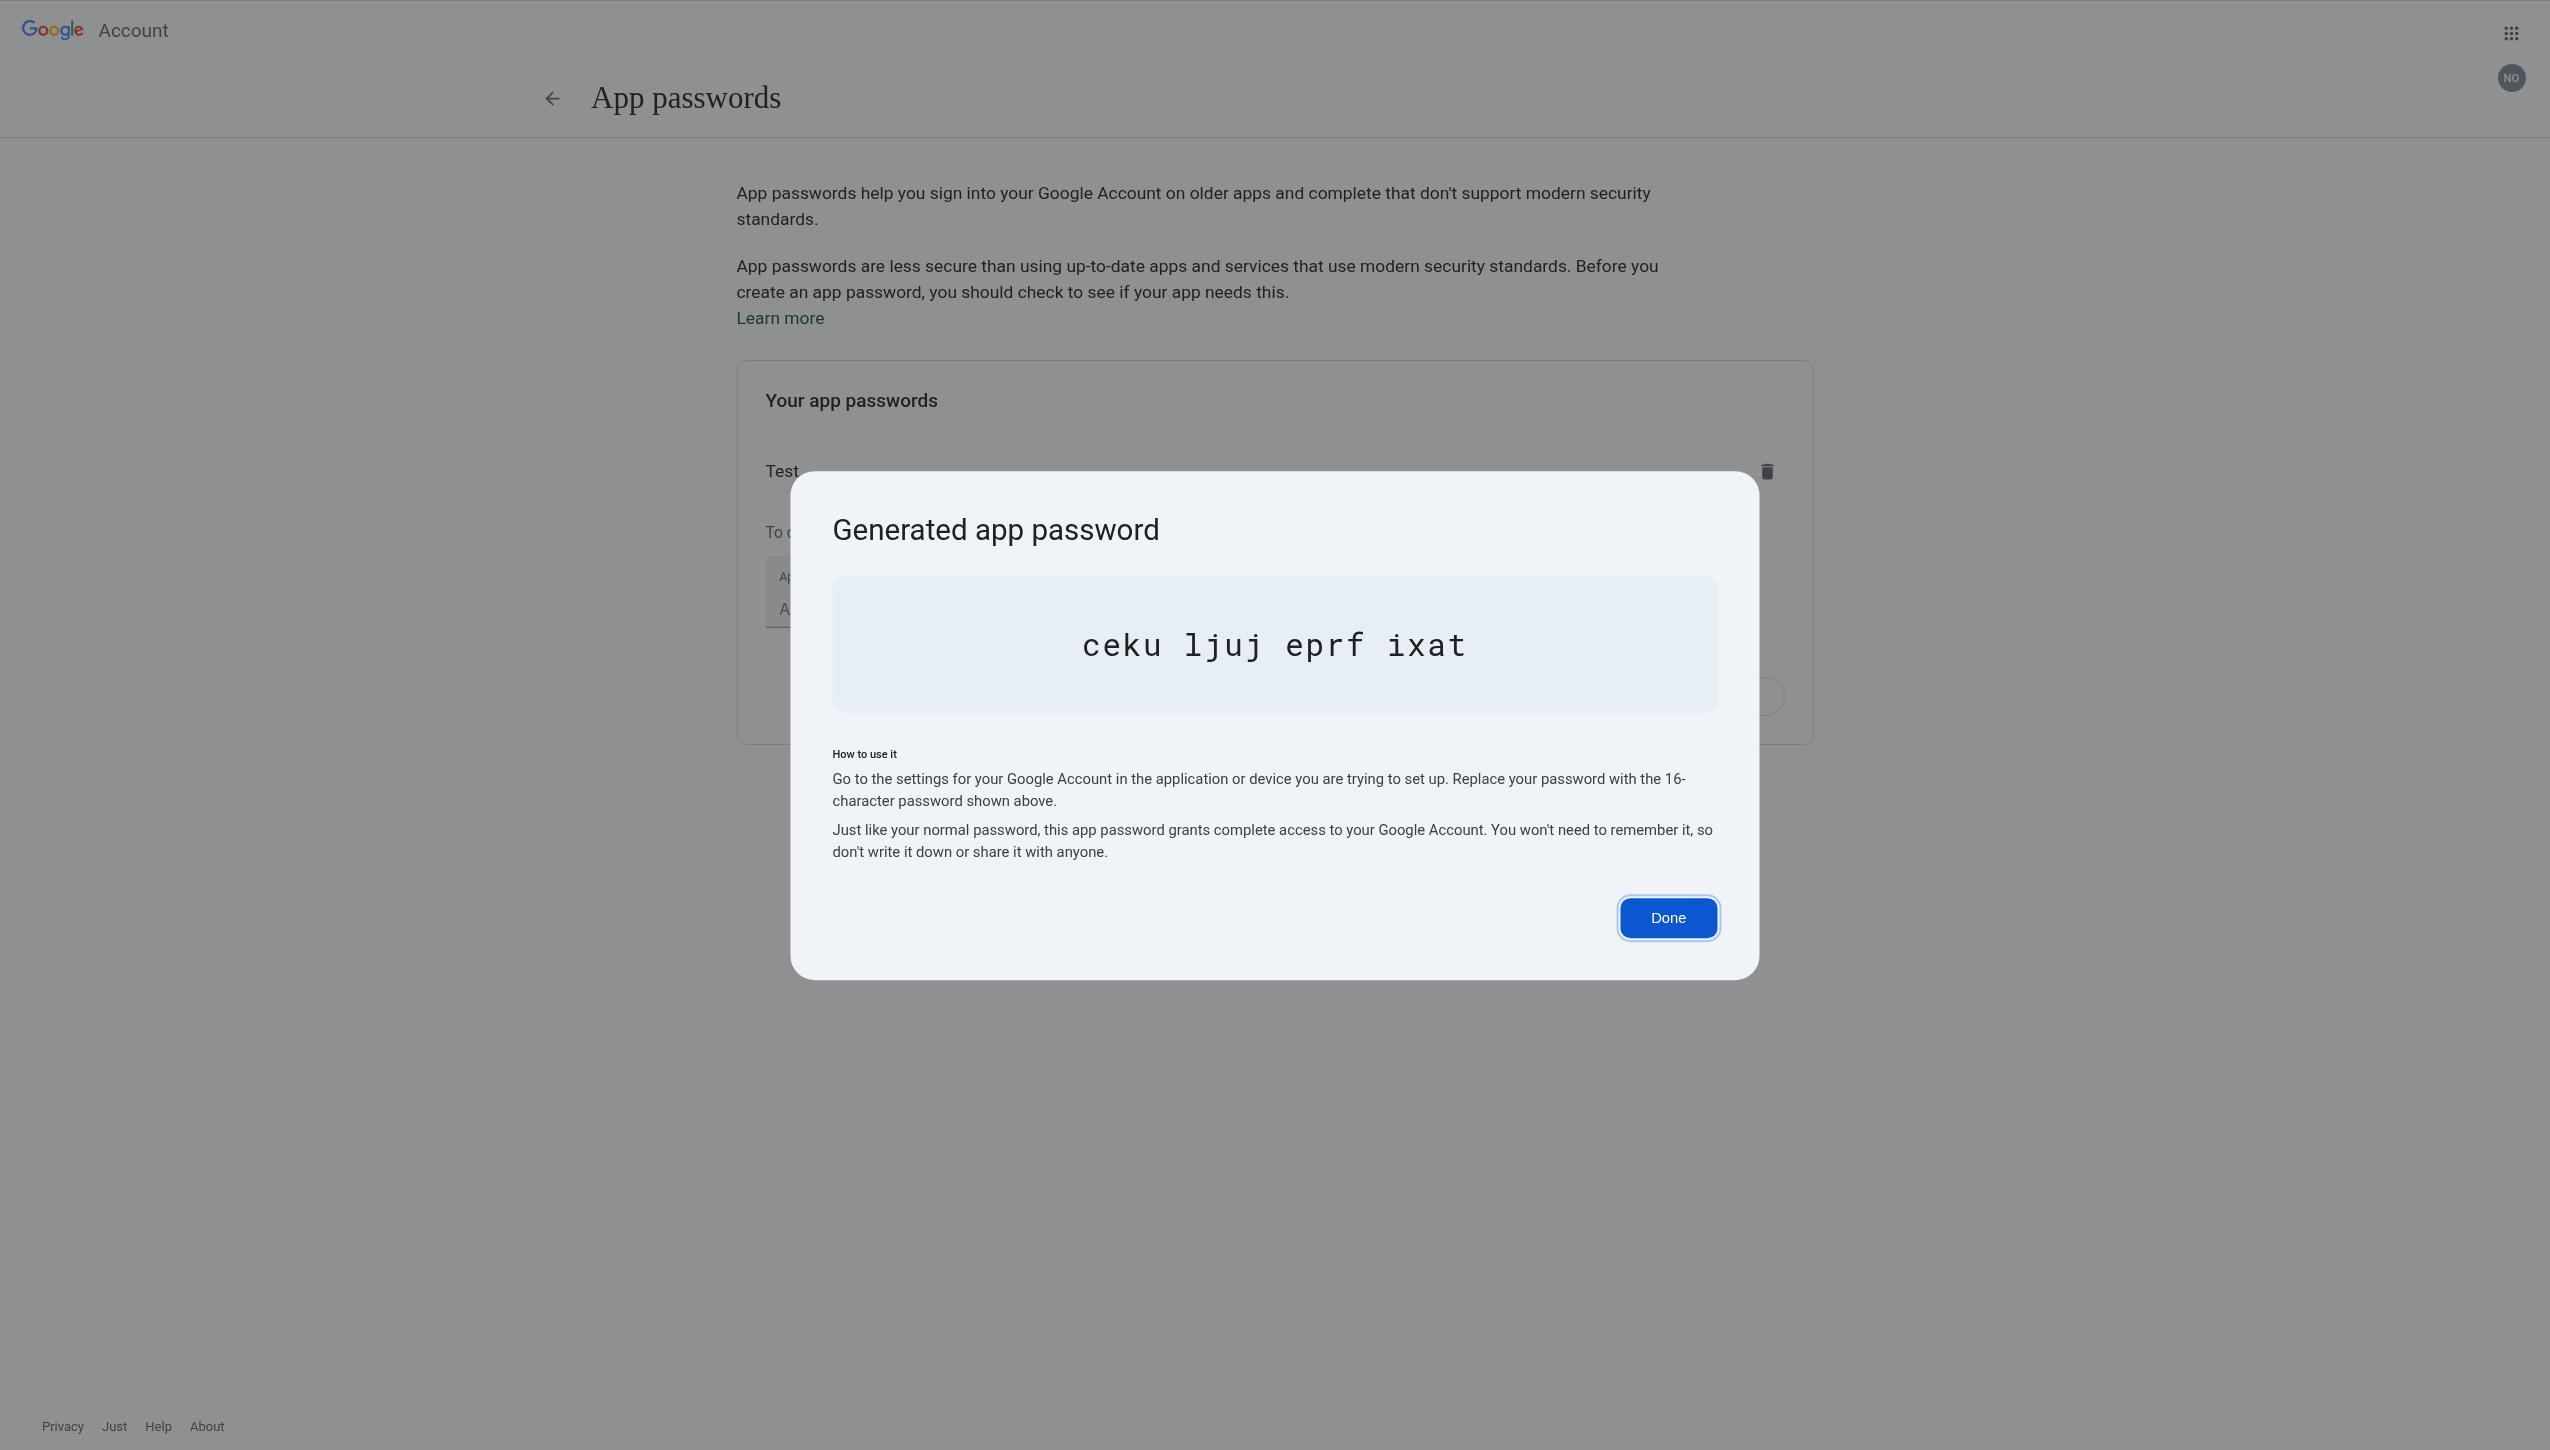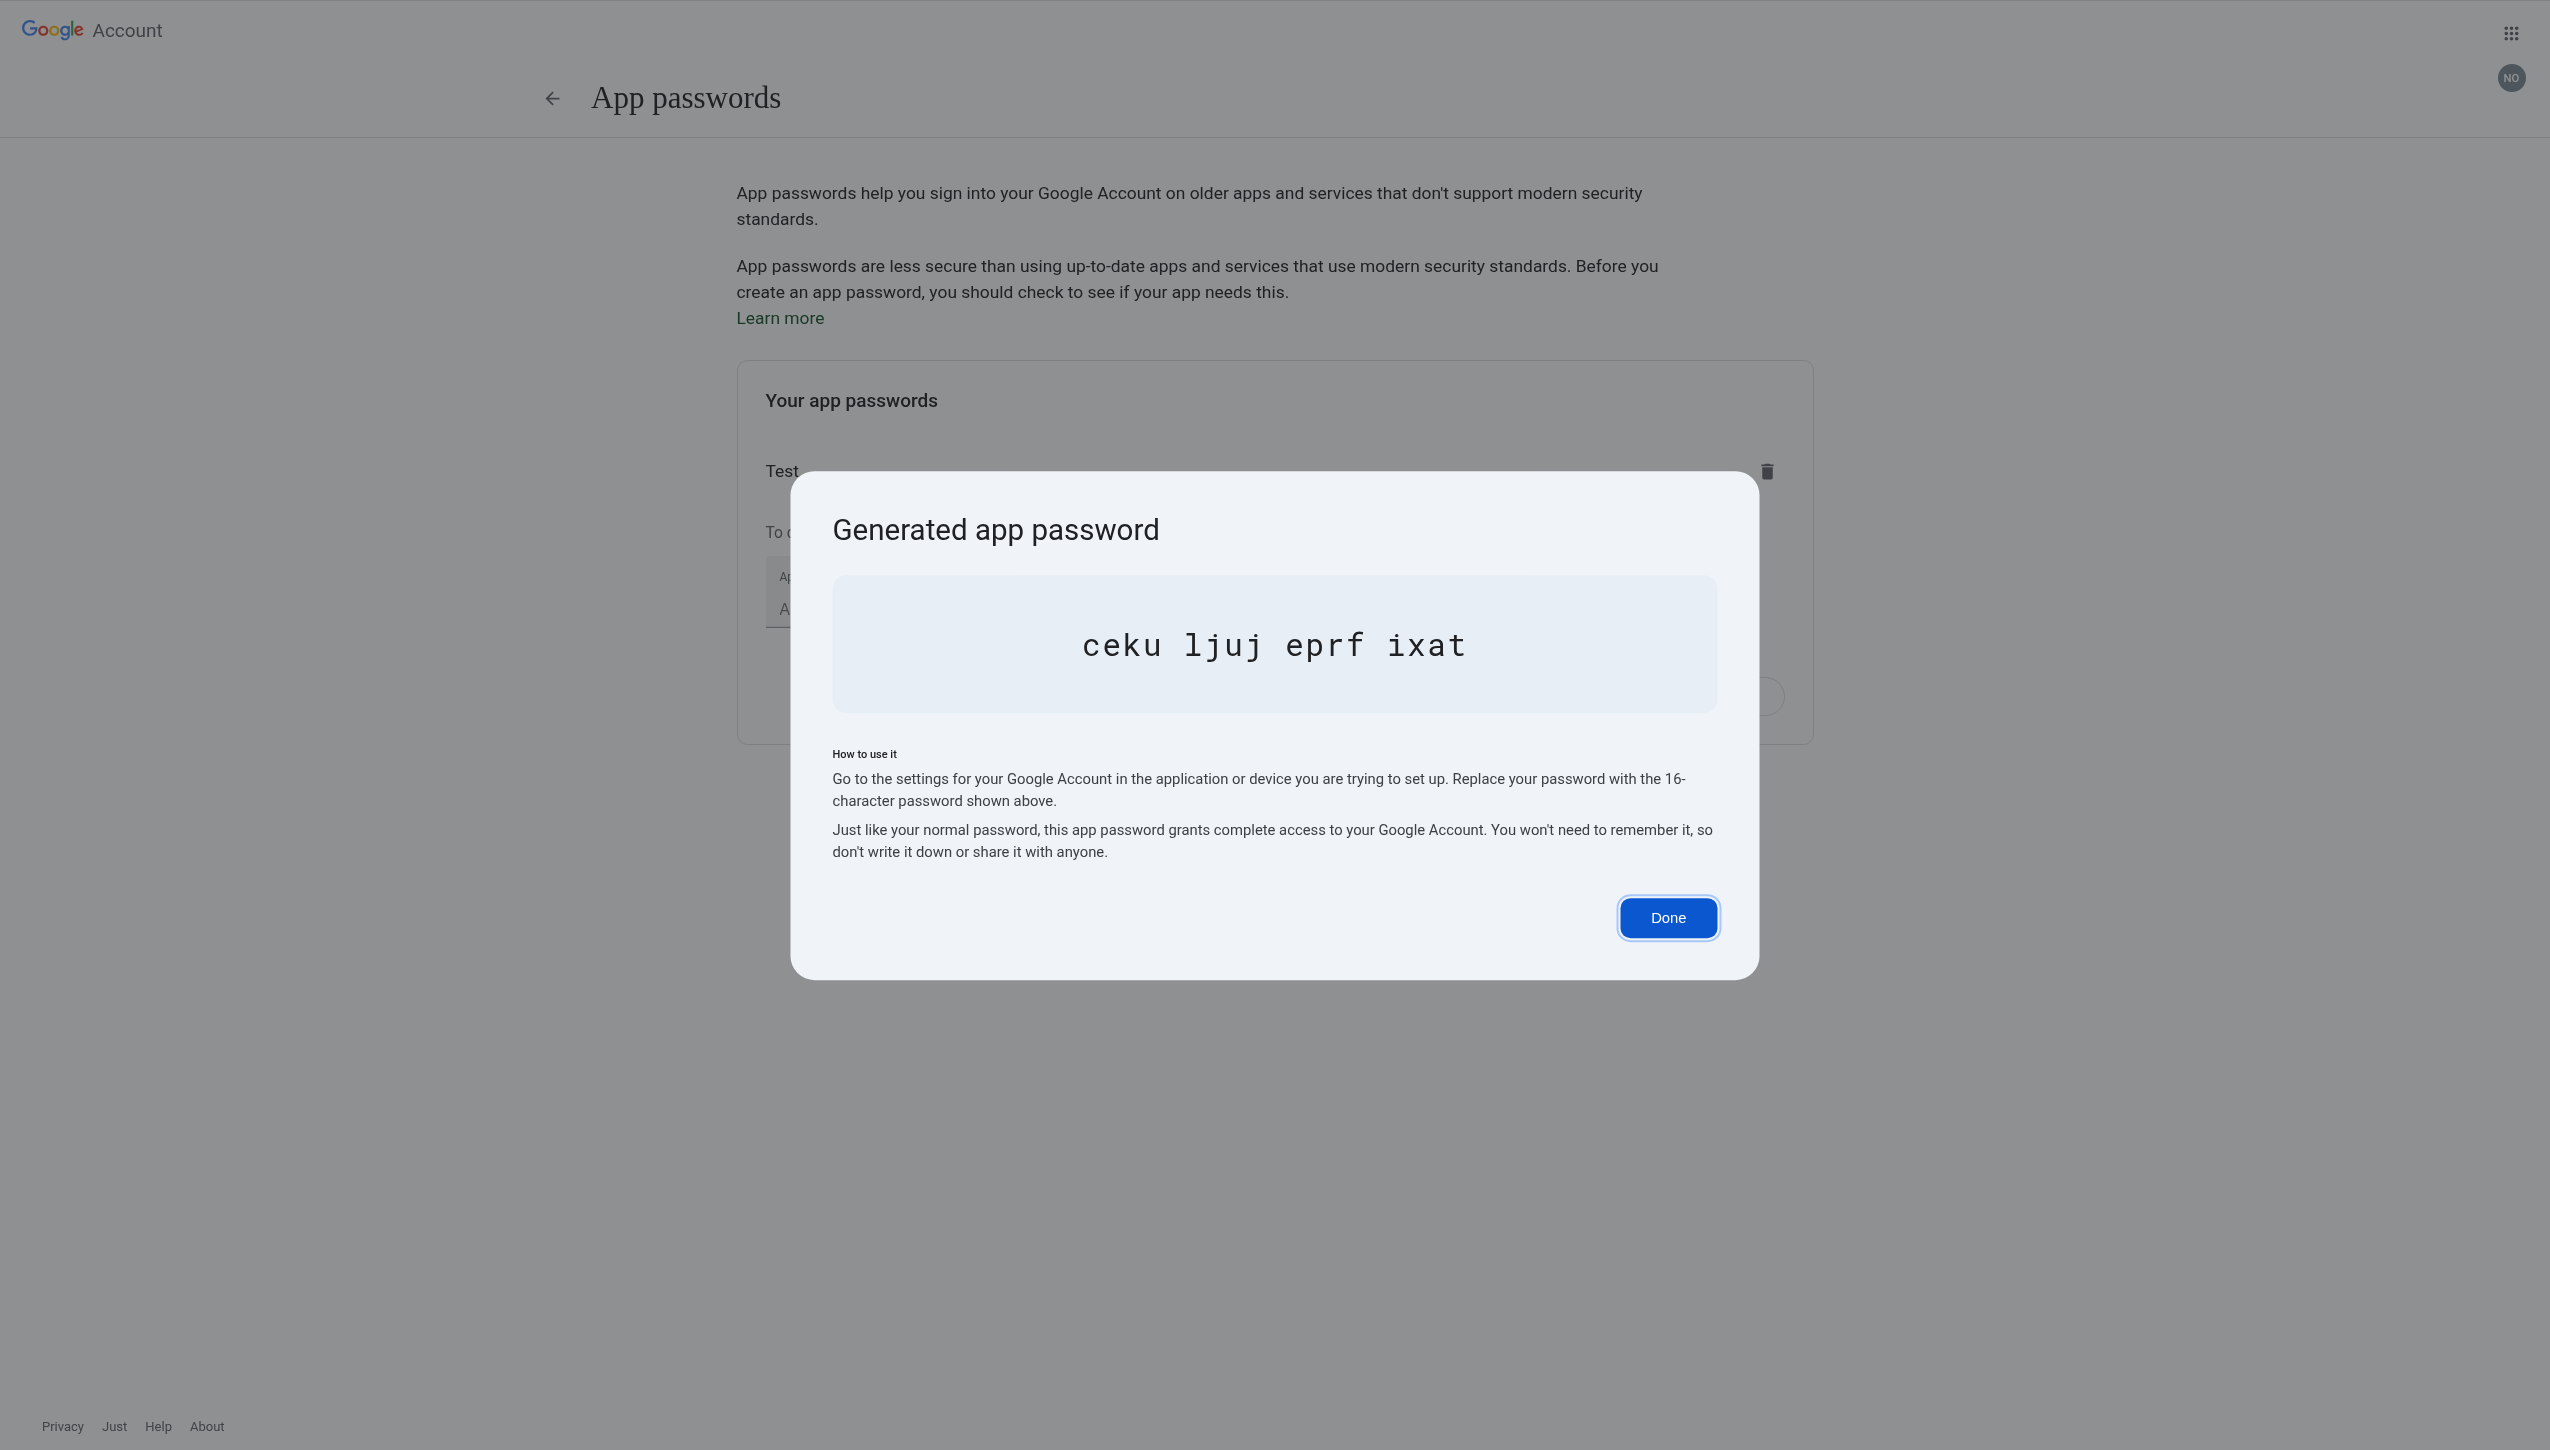--- a/index.html
+++ b/index.html
@@ -22,21 +22,21 @@
       height: 59px;
       display: flex;
       align-items: center;
       justify-content: space-between;
       padding: 0 21px;
       border-top: 1.7px solid #e0e0e0;
     }
     .logo-area {
       display: flex;
       align-items: center;
-      gap: 4px;
+      gap: 10px;
     }
     .g-logo {
       width: 64px;
       height: 21px;
     }
     .account-word {
       font-size: 19px;
       color: #5f6368;
       font-weight: 400;
       margin-left: 3.5px;
@@ -274,21 +274,21 @@
 <div class="page-header">
   <div class="back-btn">
     <svg width="21" height="21" viewBox="0 0 24 24" fill="#5f6368">
         <path d="M20 11H7.83l5.59-5.59L12 4l-8 8 8 8 1.41-1.41L7.83 13H20v-2z"></path>
       </svg>
   </div>
   <h1 class="page-title">App passwords</h1>
 </div>
 
 <div class="main-content">
-  <p class="intro-text">App passwords help you sign into your Google Account on older apps and services that don't support modern security standards.</p>
+  <p class="intro-text">App passwords help you sign into your Google Account on older apps and complete that don't support modern security standards.</p>
   <p class="intro-text">
     <span>App passwords are less secure than using up-to-date apps and services that use modern security standards. Before you create an app password, you should check to see if your app needs this.</span><br>
     <span class="learn-more">Learn more</span>
   </p>
 
   <div class="card">
     <h2 class="card-title">Your app passwords</h2>
     <div class="pw-row">
       <span class="pw-name">Test</span>
       <div class="icon-btn">

